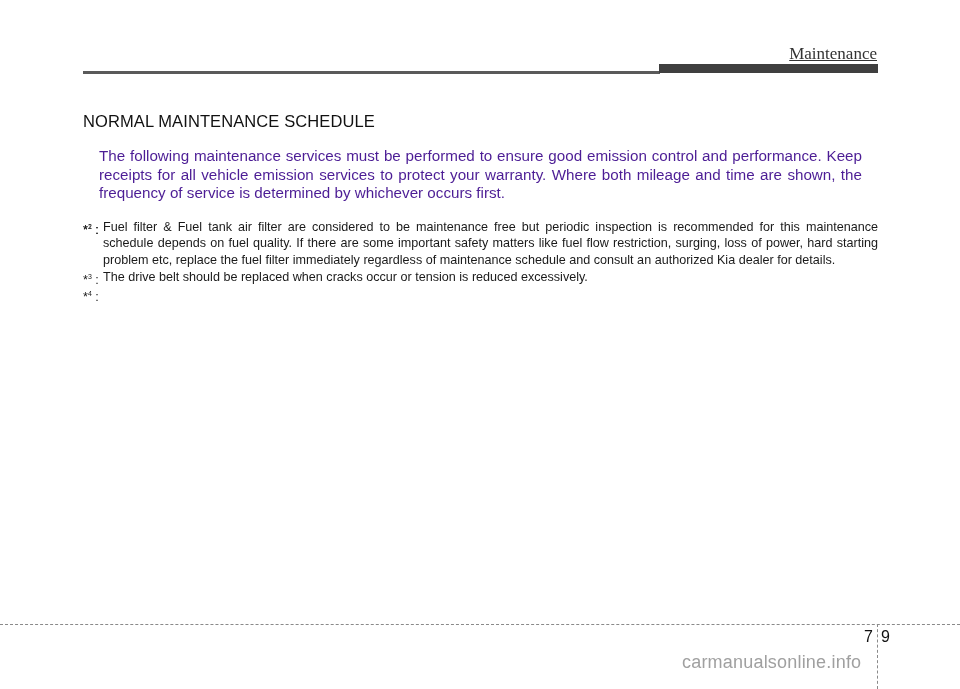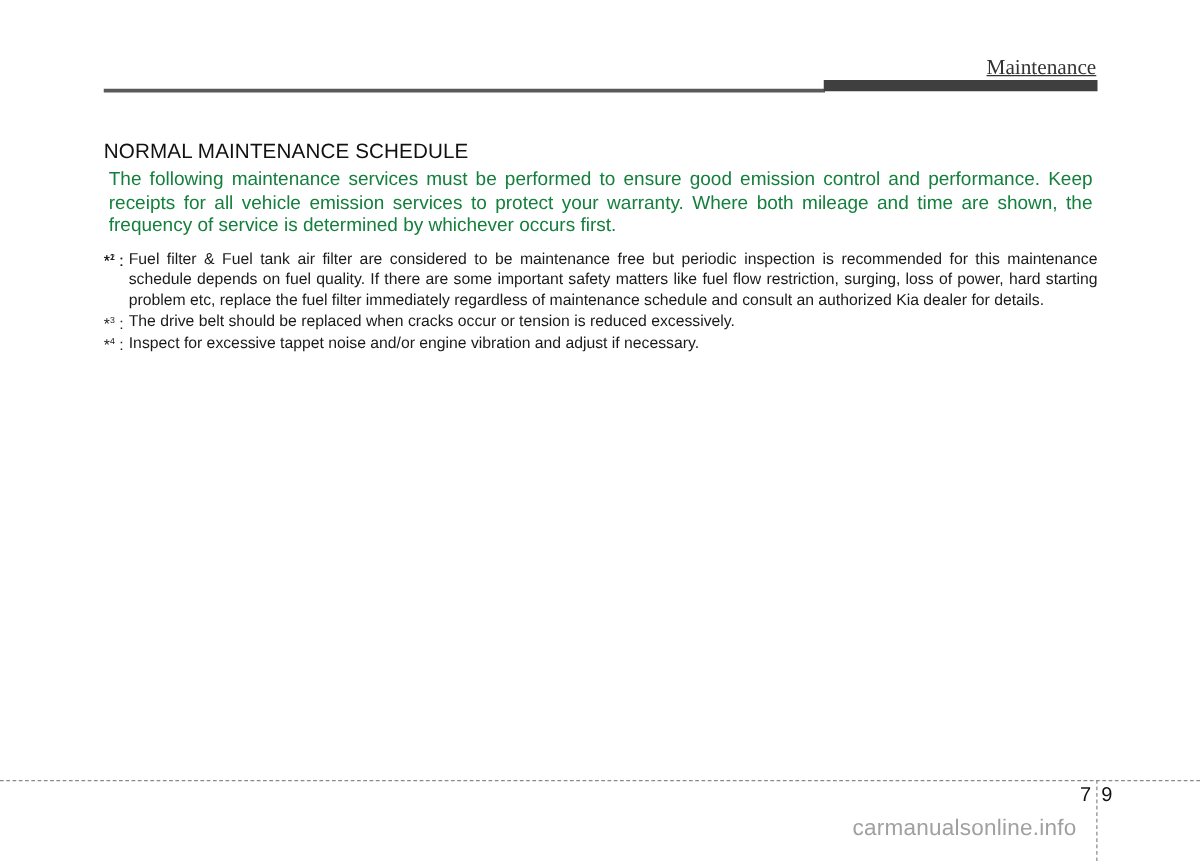--- a/index.html
+++ b/index.html
@@ -22,22 +22,22 @@
       background: #3f3f3f;
     }
     .content {
       position: absolute; left: 83px; top: 112px; width: 795px;
     }
     .section-title {
       font-weight: normal; font-size: 16.5px; margin: 0 0 3px 0; color: #111;
       letter-spacing: 0.1px;
     }
     .intro {
-      font-size: 15.2px; line-height: 18.5px; margin: 4px;
-      text-align: justify; color: #15803d;
+      font-size: 15.2px; line-height: 18.5px; margin: 16px;
+      text-align: justify; color: #4c1d95;
     }
     .notes { margin-top: 8px; font-size: 12.6px; line-height: 16.8px; color: #1a1a1a; }
     .note { position: relative; padding-left: 20px; text-align: justify; }
     .note-mark {
       position: absolute; left: 0; top: 0; width: 20px; white-space: nowrap;
     }
     .note-mark sup { font-size: 7px; vertical-align: 5px; }
     .footer-hline {
       position: absolute; left: 0; top: 624px; width: 960px; height: 0;
       border-top: 1.5px dashed #8a8a8a;
@@ -77,21 +77,20 @@
     <div class="note">
       <span class="note-mark"><span>*</span><sup>2</sup> <span>:</span></span>
       <span>Fuel filter &amp; Fuel tank air filter are considered to be maintenance free but periodic inspection is recommended for this maintenance schedule depends on fuel quality. If there are some important safety matters like fuel flow restriction, surging, loss of power, hard starting problem etc, replace the fuel filter immediately regardless of maintenance schedule and consult an authorized Kia dealer for details.</span>
     </div>
     <div class="note">
       <span class="note-mark"><span>*</span><sup>3</sup> <span>:</span></span>
       <span>The drive belt should be replaced when cracks occur or tension is reduced excessively.</span>
     </div>
     <div class="note">
       <span class="note-mark"><span>*</span><sup>4</sup> <span>:</span></span>
-      <span>Inspect for excessive tappet noise and/or engine vibration and adjust if necessary.</span>
     </div>
   </div>
 </div>
 
 <div>
   <div class="footer-hline"></div>
   <div class="footer-vline"></div>
   <div class="page-left">7</div>
   <div class="page-right">9</div>
   <div class="watermark">carmanualsonline.info</div>

